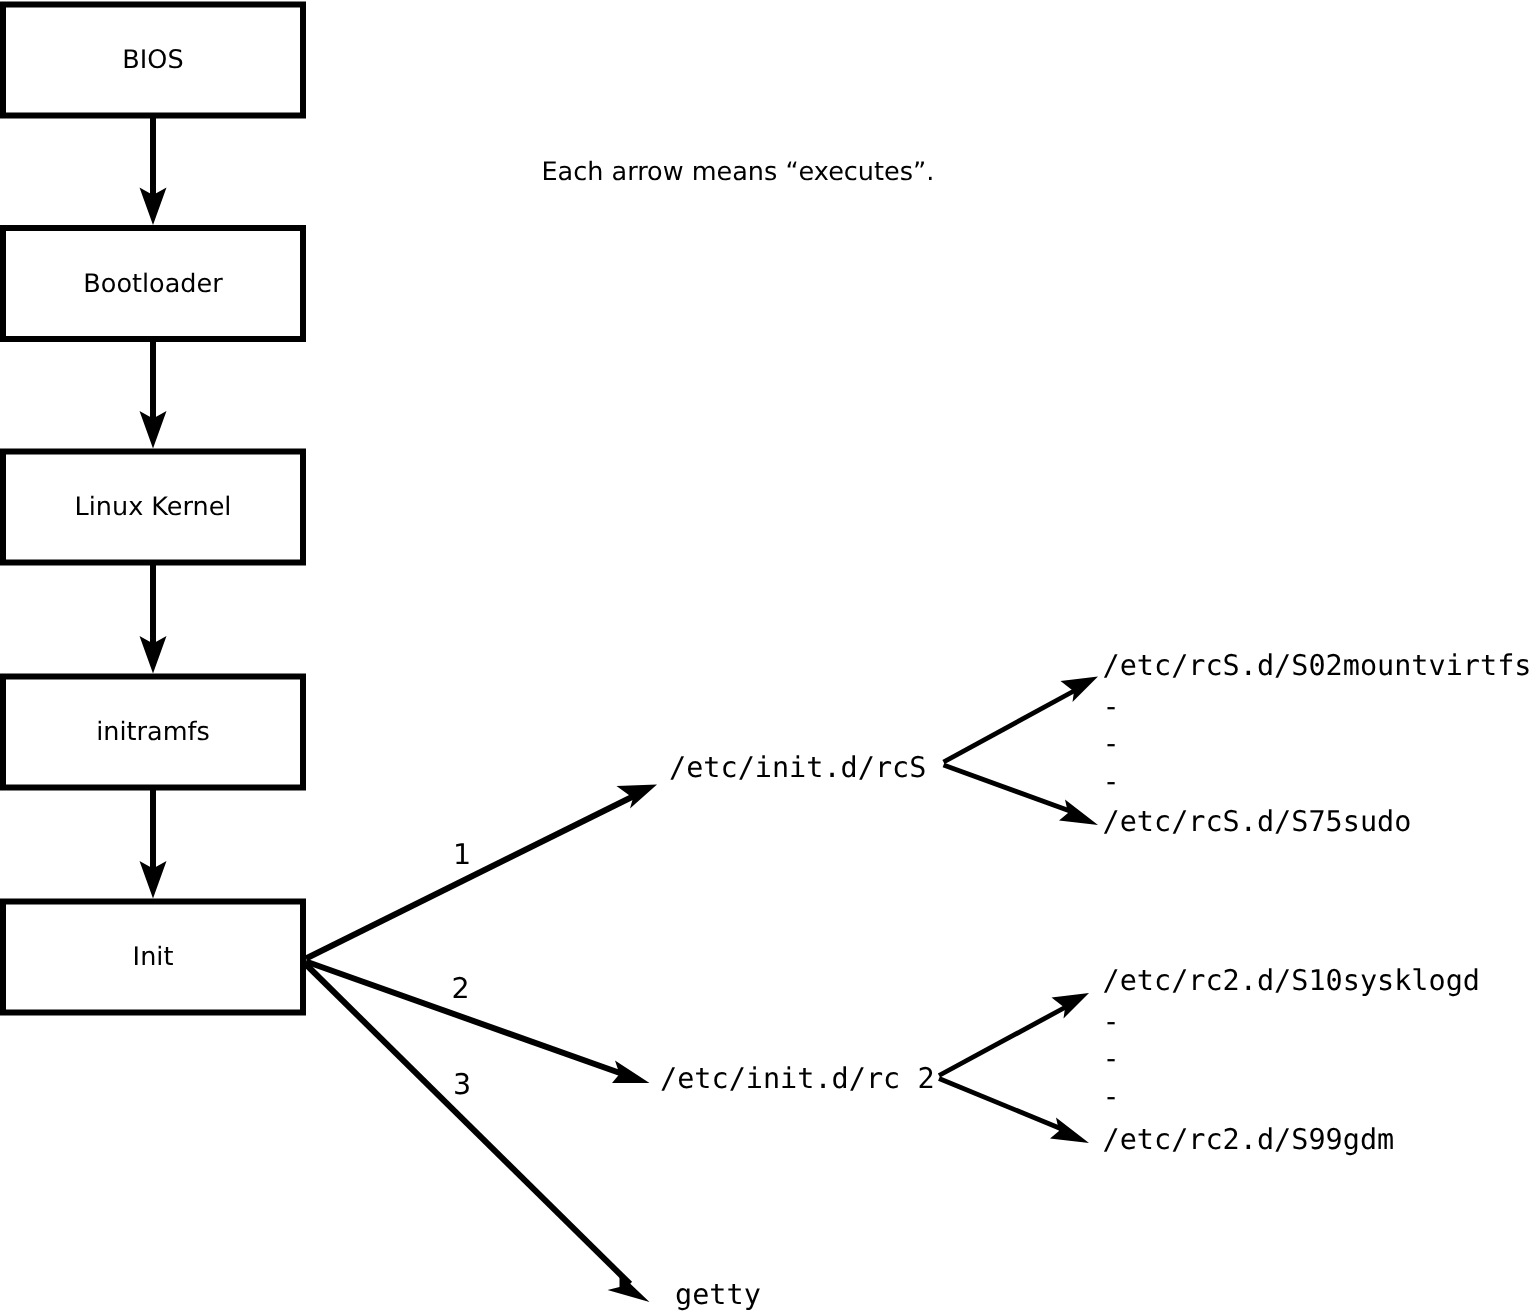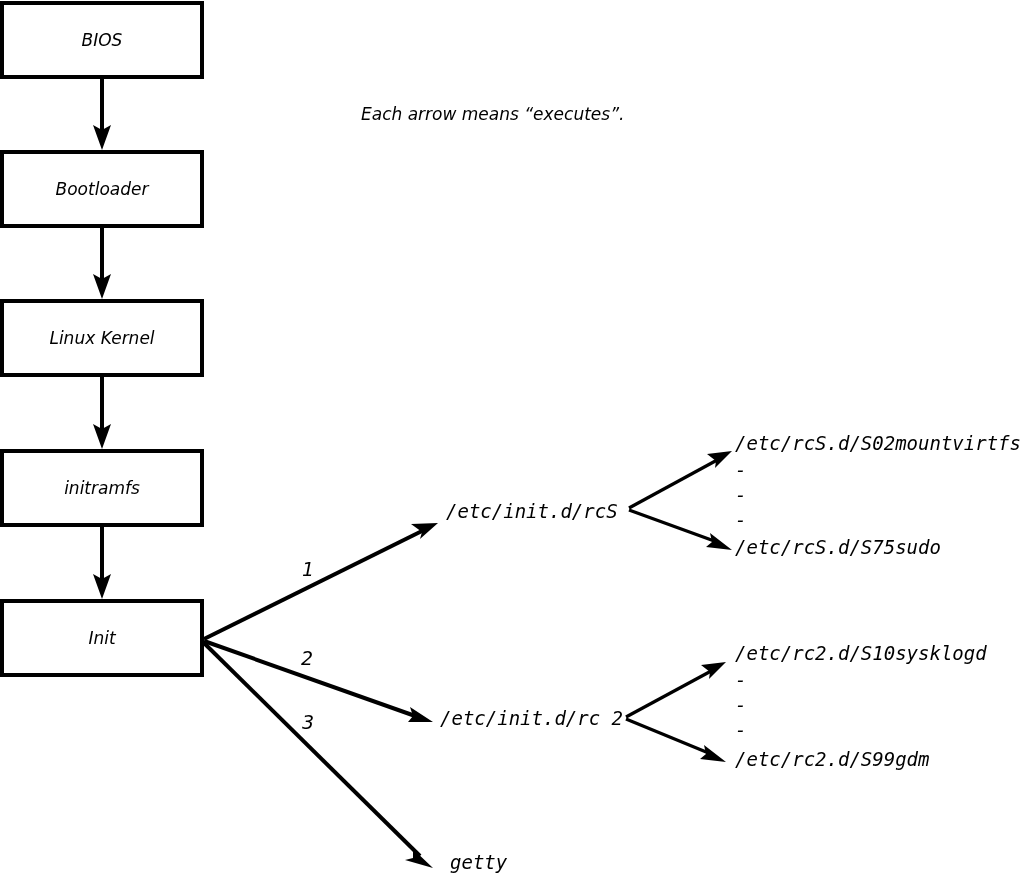--- a/index.html
+++ b/index.html
@@ -15,21 +15,20 @@
     overflow: hidden;
     font-family: "Liberation Sans", sans-serif;
     color: #000000;
   }
   #diagram-root {
     position: absolute;
     left: 0;
     top: 0;
     width: 1024px;
     height: 875px;
-    font-style: italic;
   }
   svg#diagram-svg {
     position: absolute;
     left: 0;
     top: 0;
     width: 1024px;
     height: 875px;
     display: block;
   }
   .box-rect {

